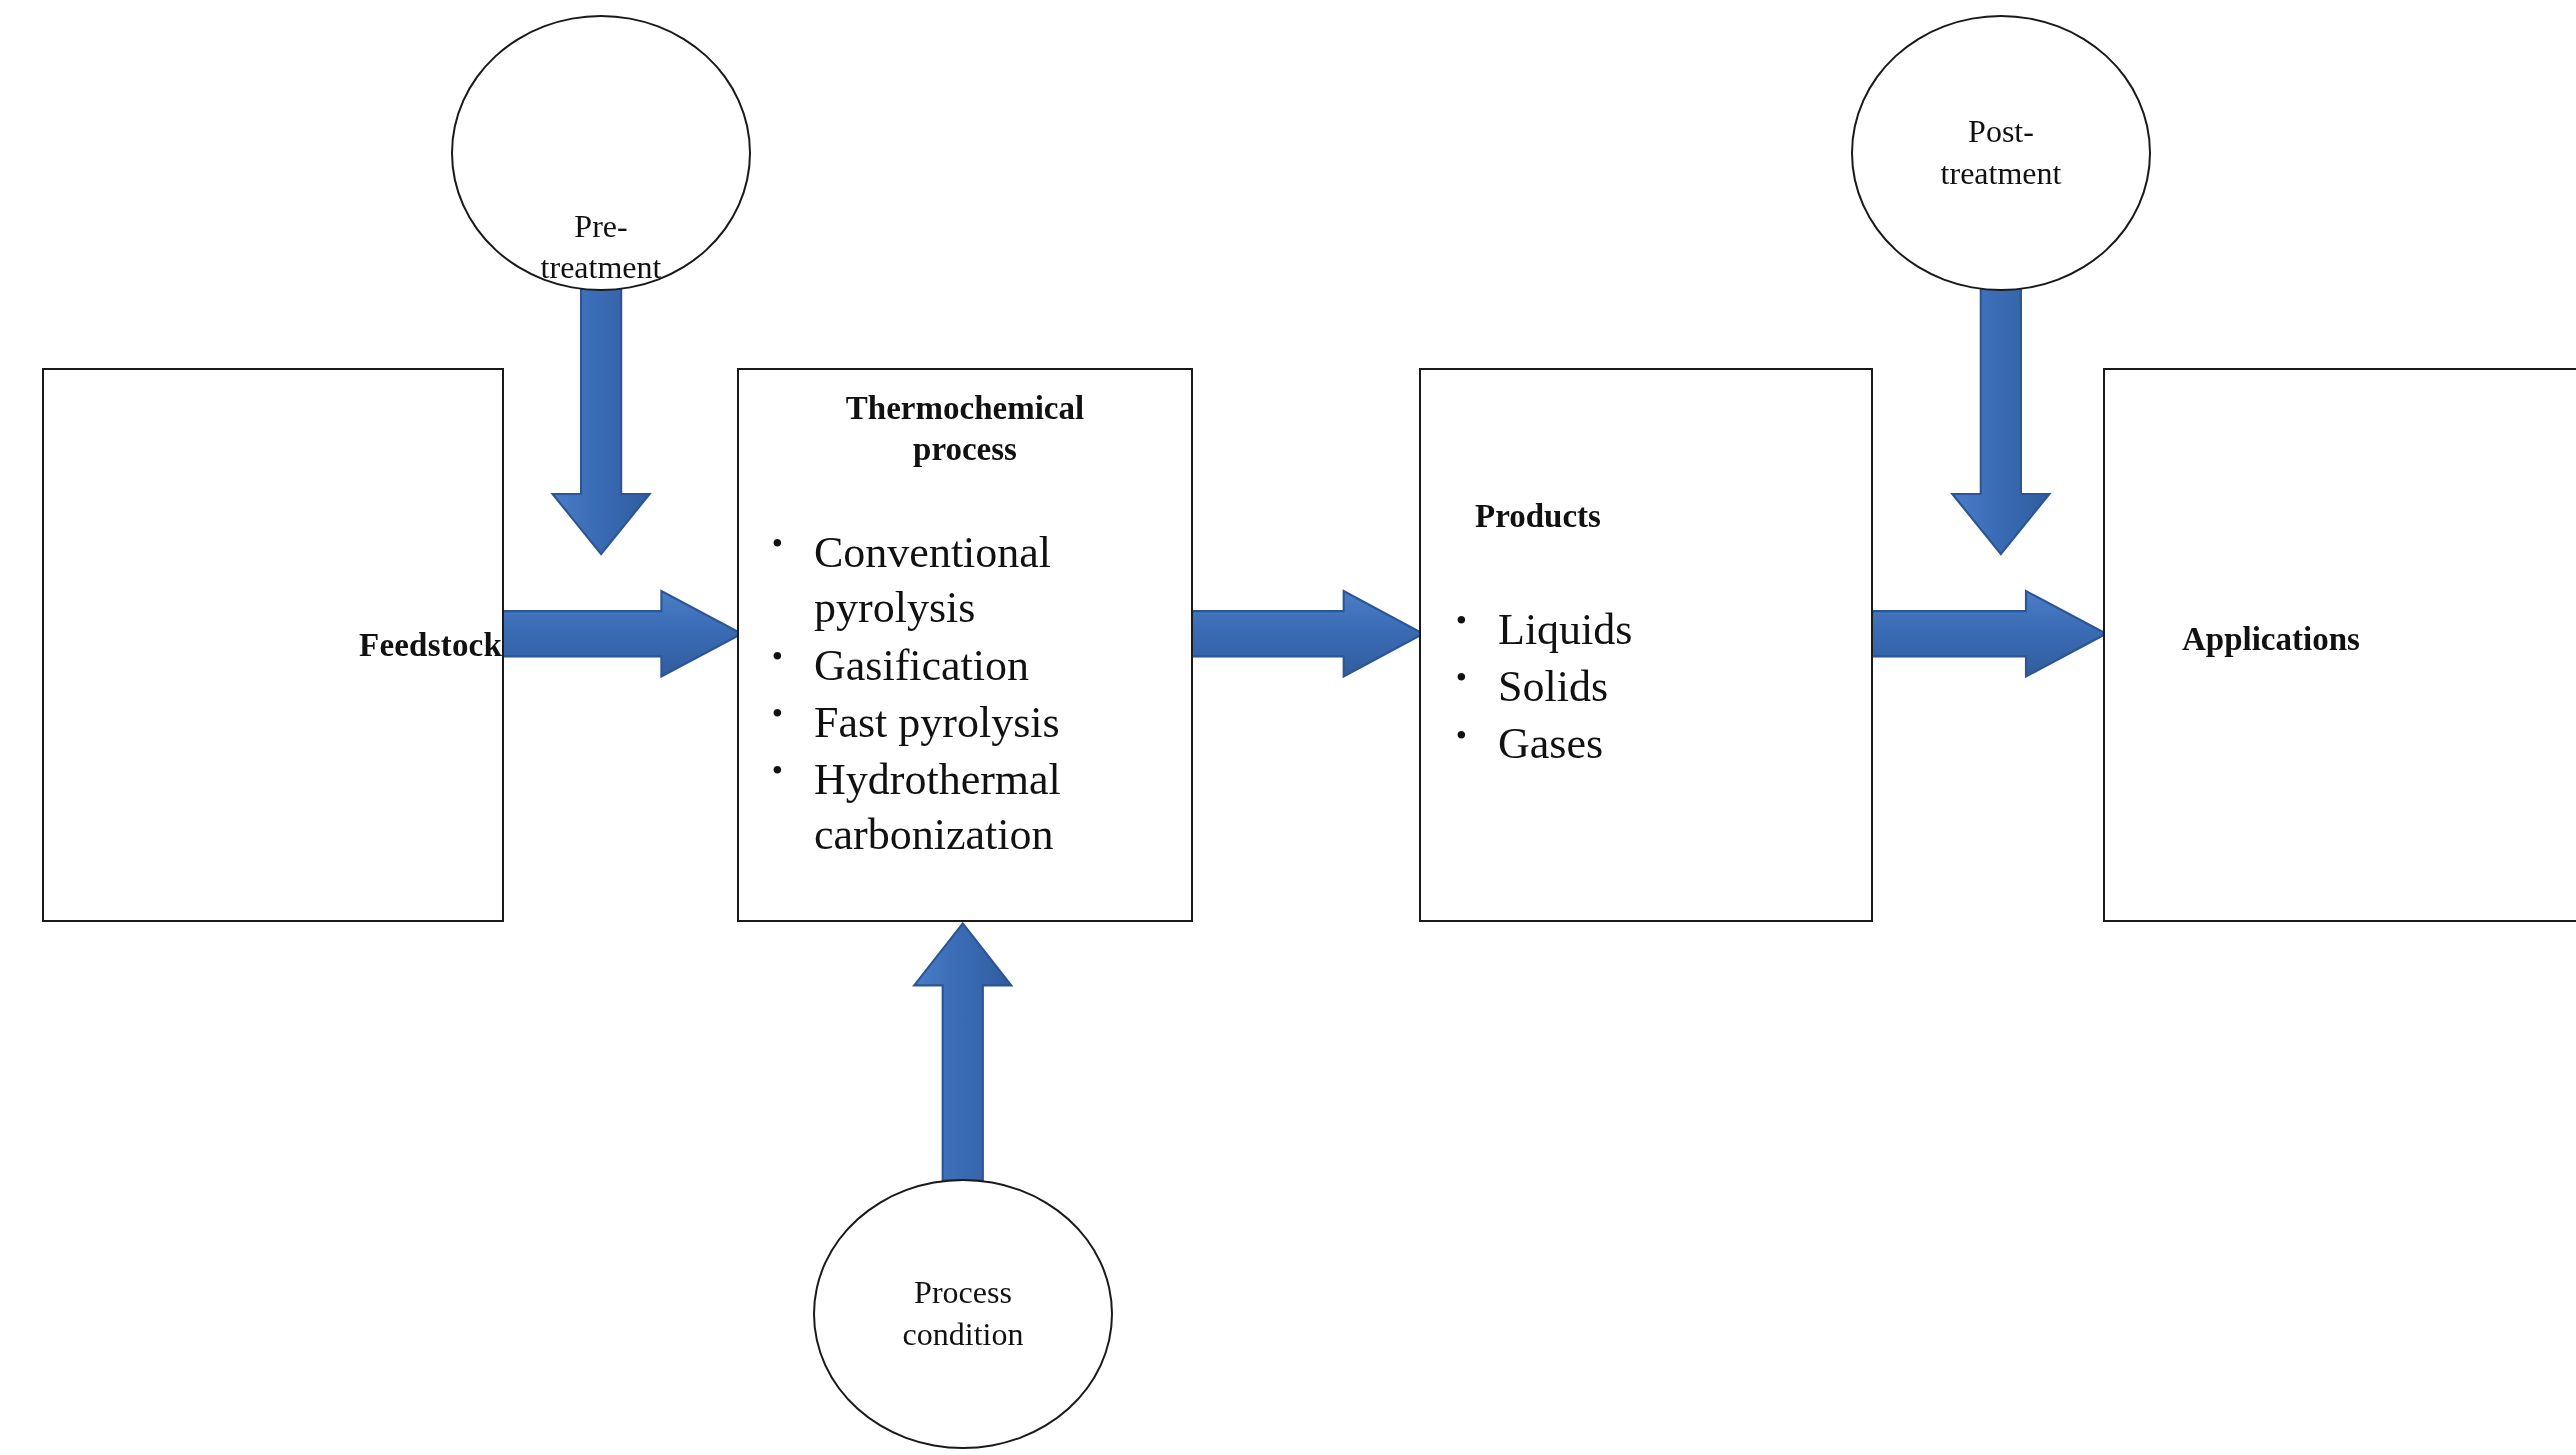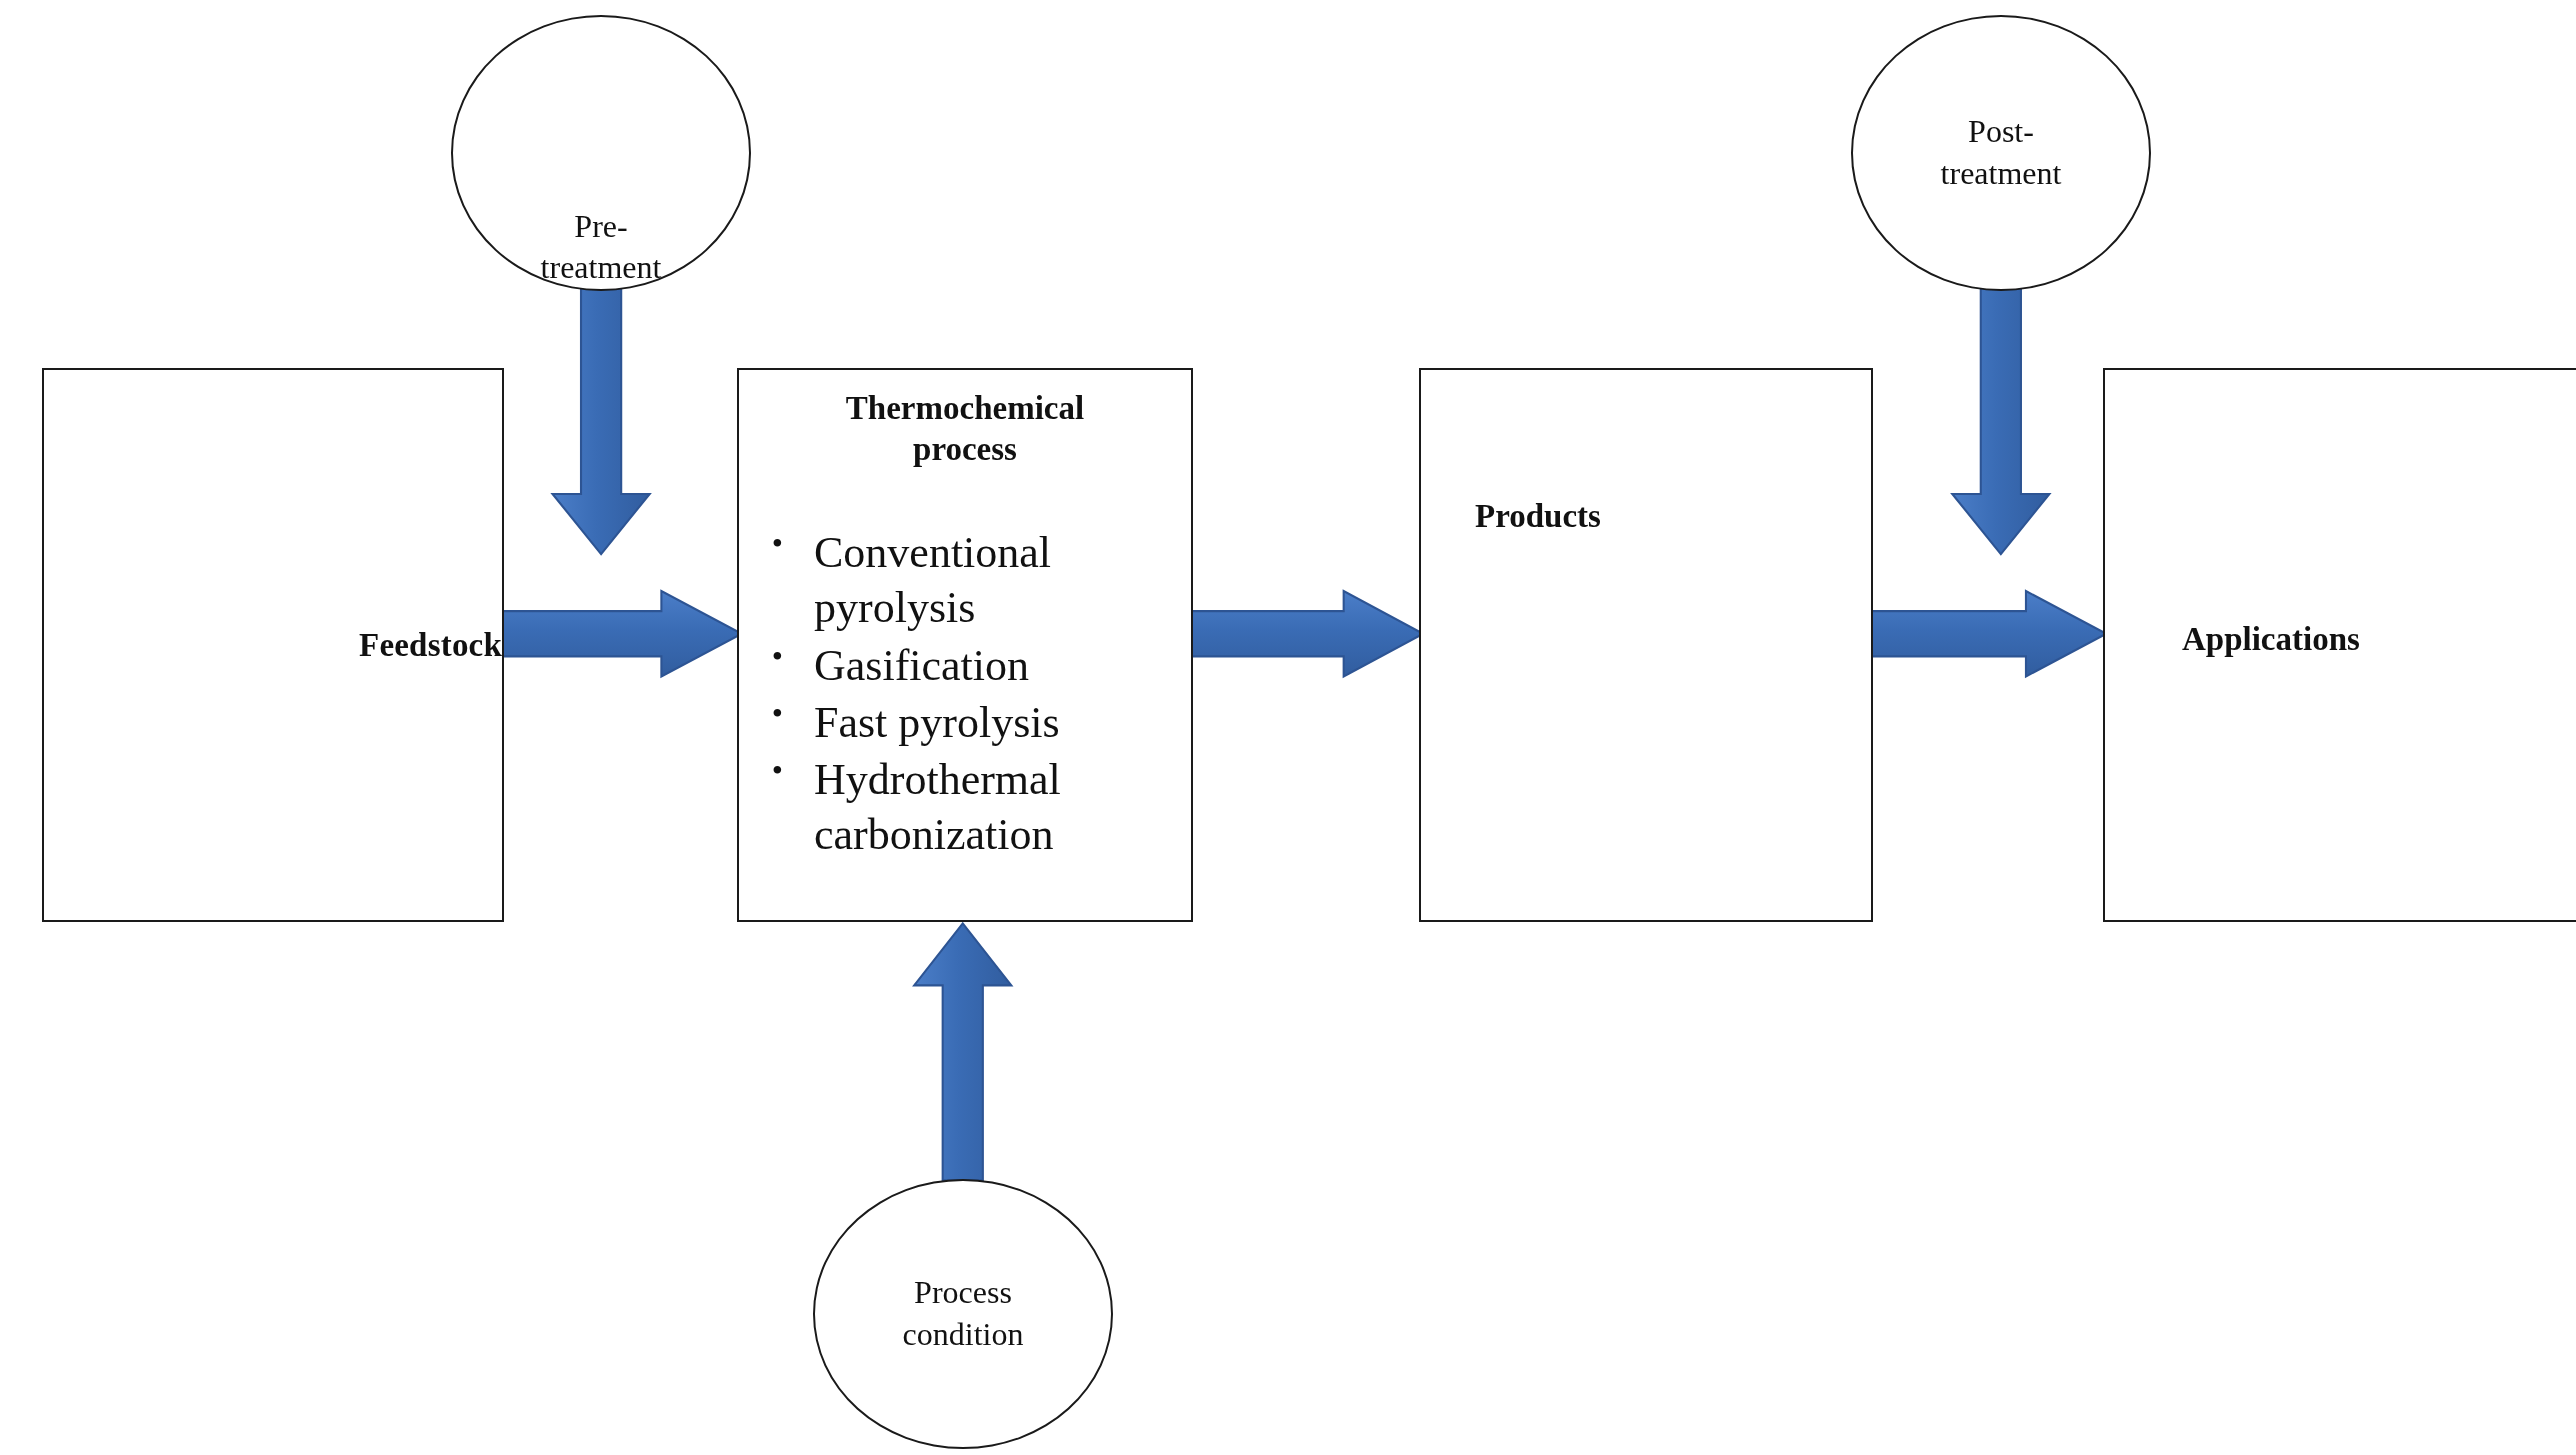--- a/index.html
+++ b/index.html
@@ -164,20 +164,25 @@
     <ul class="bullets" id="thermo-bullets">
       <li>Conventional pyrolysis</li>
       <li>Gasification</li>
       <li>Fast pyrolysis</li>
       <li>Hydrothermal carbonization</li>
     </ul>
   </div>
 
   <div class="proc-box" id="box-products" style="left:1419px; top:368px; width:454px; height:554px;">
     <div class="box-left-label" style="left:54px; top:128px;">Products</div>
+    <ul class="bullets" id="products-bullets" style="left:22px; top:226px;">
+      <li>Liquids</li>
+      <li>Solids</li>
+      <li>Gases</li>
+    </ul>
   </div>
 
   <div class="proc-box" id="box-applications" style="left:2103px; top:368px; width:523px; height:554px;">
     <div class="box-left-label" style="left:77px; top:251px;">Applications</div>
   </div>
 
   <div class="circle-node" id="circle-pre-treatment" style="left:451px; top:15px; width:300px; height:276px;align-items:flex-end;">
     <div class="circle-label">
       <span>Pre-</span><br>
       <span>treatment</span>

